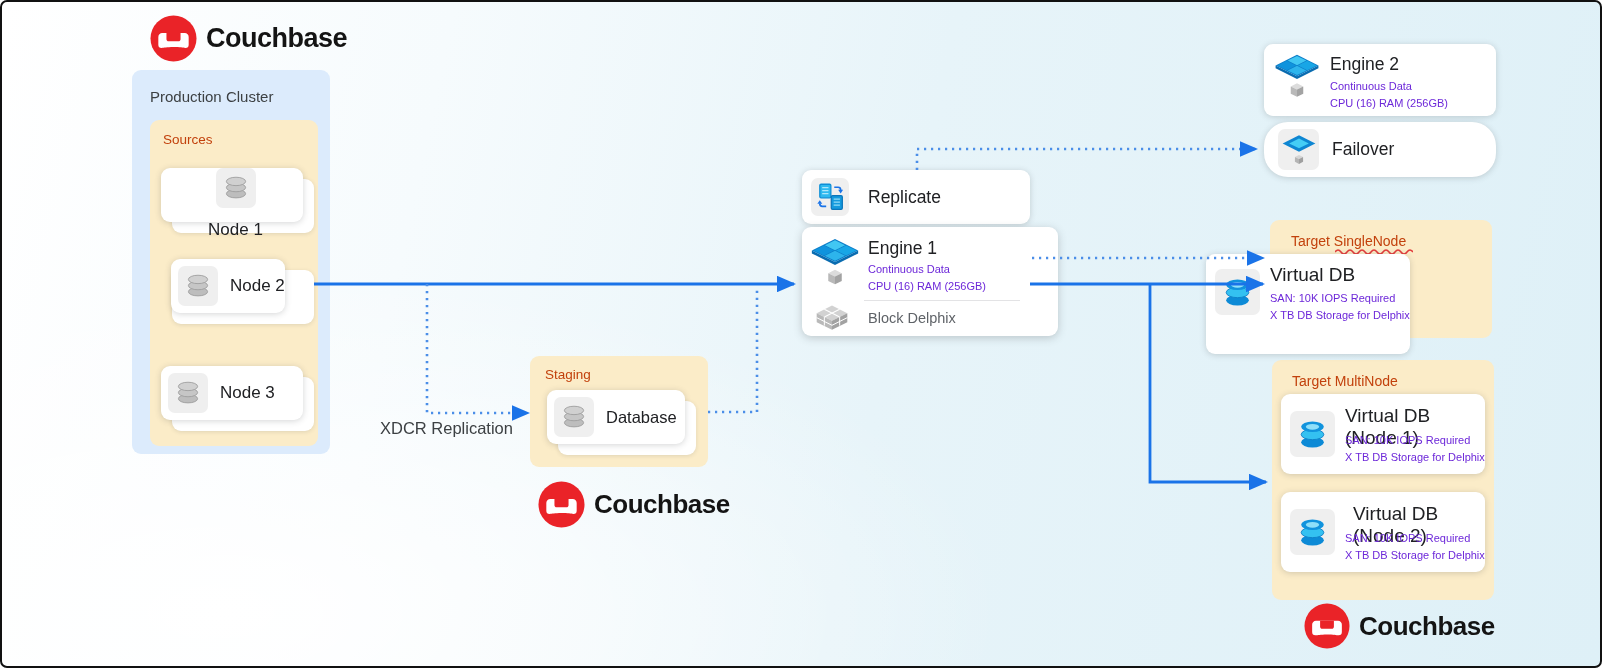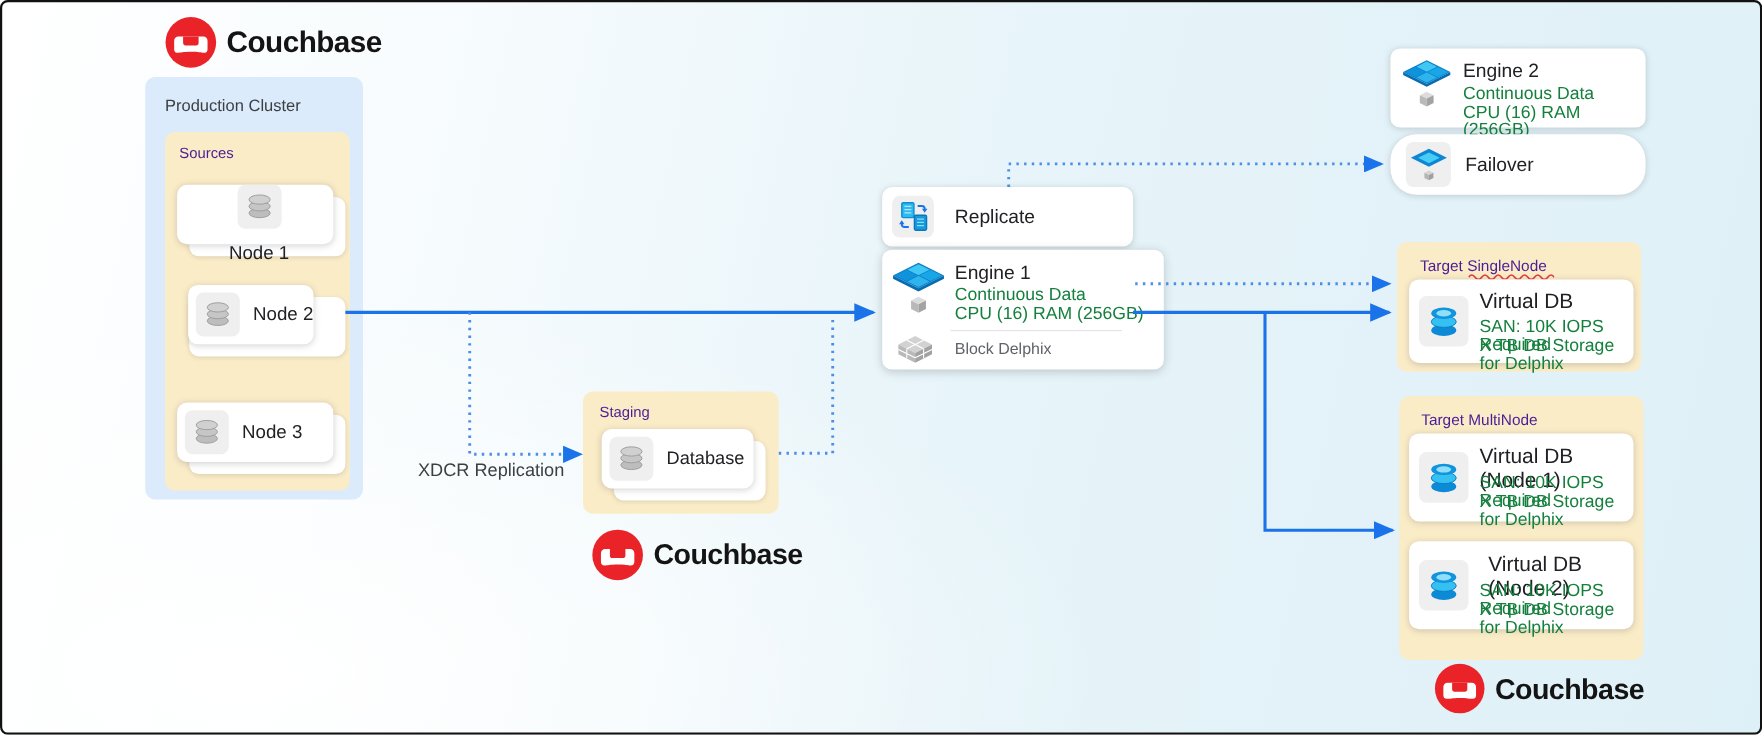--- a/index.html
+++ b/index.html
@@ -8,29 +8,29 @@
     border:2px solid #111;border-radius:7px;overflow:hidden;
     background:
       radial-gradient(ellipse at 14% 92%, #ffffff 0%, rgba(255,255,255,0) 40%),
       linear-gradient(102deg,#ffffff 0%,#f6fbfd 26%,#e7f4f9 55%,#def0f7 100%);
   }
   .abs{position:absolute;}
   .group{position:absolute;border-radius:9px;}
   .g-blue{background:#dcebfc;}
   .g-yellow{background:#fbecc8;}
   .g-label{position:absolute;font-size:15px;color:#3c4043;}
-  .g-label-sm{position:absolute;font-size:13.5px;color:#4c1d95;}
+  .g-label-sm{position:absolute;font-size:13.5px;color:#c2410c;}
   .card{position:absolute;background:#fff;border-radius:9px;box-shadow:0 1px 6px rgba(60,64,67,.22);}
   .ghost{position:absolute;background:#fff;border-radius:9px;box-shadow:0 1px 4px rgba(60,64,67,.14);}
   .node-card{display:flex;align-items:center;gap:12px;padding-left:7px;box-sizing:border-box;}
   .icon-sq{background:#efefef;border-radius:7px;display:flex;align-items:center;justify-content:center;flex:0 0 auto;}
   .node-label{font-size:17px;color:#202124;}
   .card-title{font-size:17.5px;color:#202124;}
   .card-title-lg{font-size:19px;color:#202124;}
-  .card-sub{font-size:16px;color:#15803d;line-height:16px;}
+  .card-sub{font-size:11px;color:#6d28d9;line-height:16px;}
   .muted{color:#5f6368;font-size:14.5px;}
   .wordmark{font-weight:bold;color:#141414;letter-spacing:-0.5px;}
   .logo-row{position:absolute;display:flex;align-items:center;gap:9px;}
   .divider{position:absolute;height:1px;background:#e3e3e5;}
   .squiggle{position:absolute;}
   .flow-label{position:absolute;font-size:16.5px;color:#3c4043;}
   svg{display:block;}
   .overlay{position:absolute;left:0;top:0;pointer-events:none;z-index:40;}
   .z1{z-index:1}.z2{z-index:2}.z3{z-index:3}
 </style>
@@ -194,21 +194,21 @@
   </div>
 
   <div class="group g-yellow z1" style="left:1268px;top:218px;width:222px;height:118px;">
     <div class="g-label-sm" style="left:21px;top:13px;font-size:14px;">
       <span>Target SingleNode</span>
       <svg class="squiggle" style="left:44px;bottom:-5px;" width="78" height="6">
         <path d="M0 4 q3 -4 6 0 t6 0 t6 0 t6 0 t6 0 t6 0 t6 0 t6 0 t6 0 t6 0 t6 0 t6 0 t6 0" stroke="#e23c3c" fill="none" stroke-width="1.5"></path>
       </svg>
     </div>
   </div>
-  <div class="card z3" style="left:1279px;top:252px;width:204px;height:76px;">
+  <div class="card z3" style="left:1204px;top:252px;width:204px;height:100px;">
     <span class="icon-sq abs" style="left:9px;top:15px;width:45px;height:46px;">
       <svg width="33" height="33" viewBox="0 0 32 32">
         <ellipse cx="16" cy="23.5" rx="11" ry="5" fill="#0d8ad6"></ellipse>
         <ellipse cx="16" cy="16" rx="11" ry="5" fill="#34c1f1" stroke="#0b79c4" stroke-width="0.8"></ellipse>
         <ellipse cx="16" cy="8.5" rx="11" ry="5" fill="#1193dd"></ellipse>
         <ellipse cx="16" cy="8.5" rx="6.5" ry="2.8" fill="#8fdff9"></ellipse>
       </svg>
     </span>
     <span class="card-title-lg abs" style="left:64px;top:10px;">Virtual DB</span>
     <span class="card-sub abs" style="left:64px;top:36px;">SAN: 10K IOPS Required</span>

